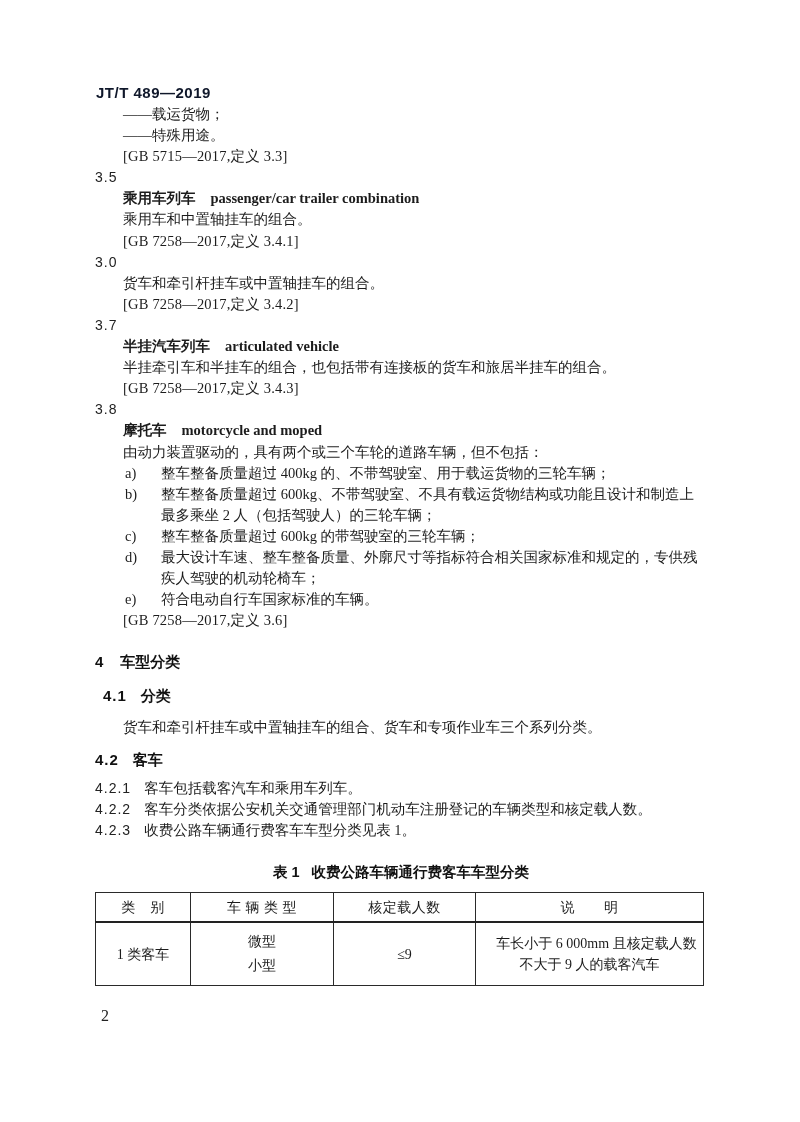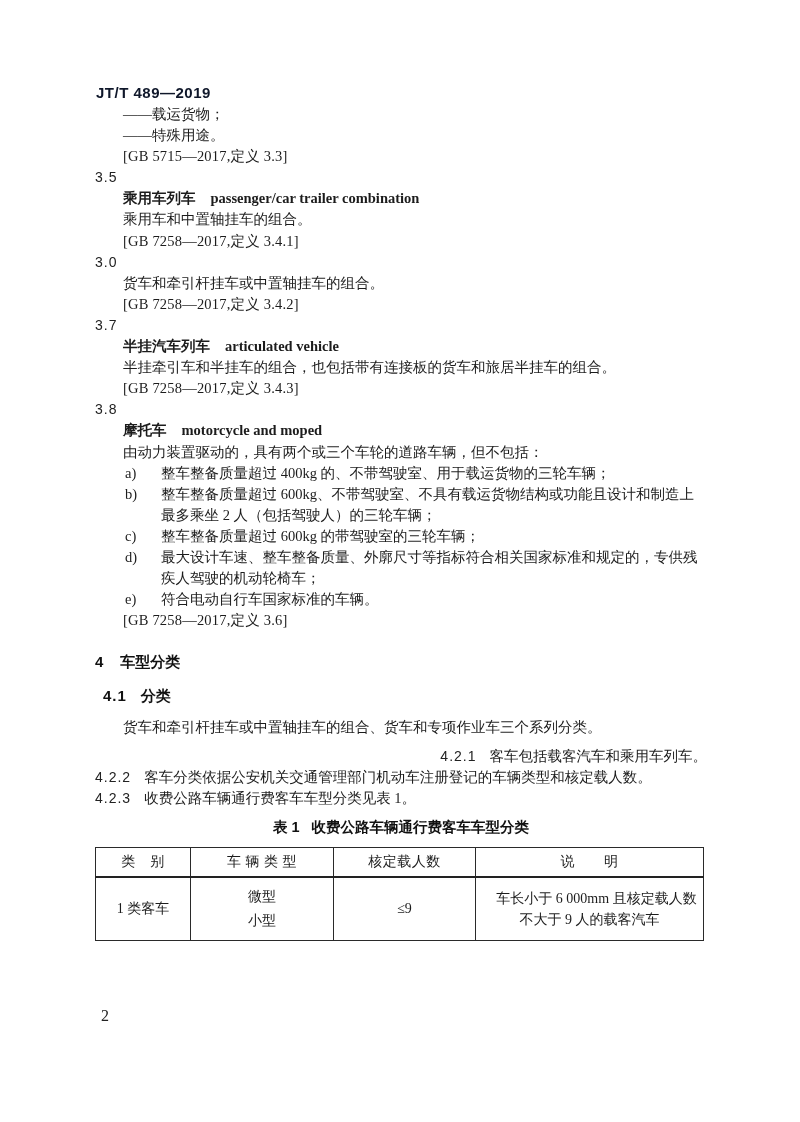--- a/index.html
+++ b/index.html
@@ -46,27 +46,27 @@
   }
   .h-main .h-num { margin-right: 16px; letter-spacing: 1px; }
   .h-sub {
     font-family: "Liberation Sans", "DejaVu Sans", sans-serif;
     font-weight: bold; font-size: 15px; color: #111;
   }
   .h-sub .h-num { margin-right: 14px; letter-spacing: 1px; }
   .mt13 { margin-top: 13px; margin-left: 8px; }
   .mt11 { margin-top: 11px; }
   .mt10 { margin-top: 10px; }
-  .mt8  { margin-top: 8px; text-align: right; }
+  .mt8  { margin-top: 8px; }
   .num-para .p-num {
     font-family: "Liberation Sans", "DejaVu Sans", sans-serif;
     font-size: 14px; letter-spacing: 1px; margin-right: 13px; color: #222;
   }
   .table-title {
-    margin-top: 8px; text-align: center;
+    margin-top: 21px; text-align: center;
     font-family: "Liberation Sans", "DejaVu Sans", sans-serif;
     font-weight: bold; font-size: 14.5px; color: #111;
   }
   .table-title .tt-num { margin-right: 12px; }
   table.veh {
     margin-top: 9px; width: 608px;
     border-collapse: collapse; table-layout: fixed;
   }
   table.veh col.c1 { width: 95px; }
   table.veh col.c2 { width: 143px; }
@@ -146,20 +146,23 @@
 
   <div class="h-main">
     <span class="h-num">4</span><span>车型分类</span>
   </div>
 
   <div class="h-sub mt13">
     <span class="h-num">4.1</span><span>分类</span>
   </div>
   <div class="indent mt10">货车和牵引杆挂车或中置轴挂车的组合、货车和专项作业车三个系列分类。</div>
 
+  <div class="h-sub mt11">
+    <span class="h-num">4.2</span><span>客车</span>
+  </div>
 
   <div class="num-para mt8">
     <span class="p-num">4.2.1</span><span>客车包括载客汽车和乘用车列车。</span>
   </div>
   <div class="num-para">
     <span class="p-num">4.2.2</span><span>客车分类依据公安机关交通管理部门机动车注册登记的车辆类型和核定载人数。</span>
   </div>
   <div class="num-para">
     <span class="p-num">4.2.3</span><span>收费公路车辆通行费客车车型分类见表 1。</span>
   </div>

